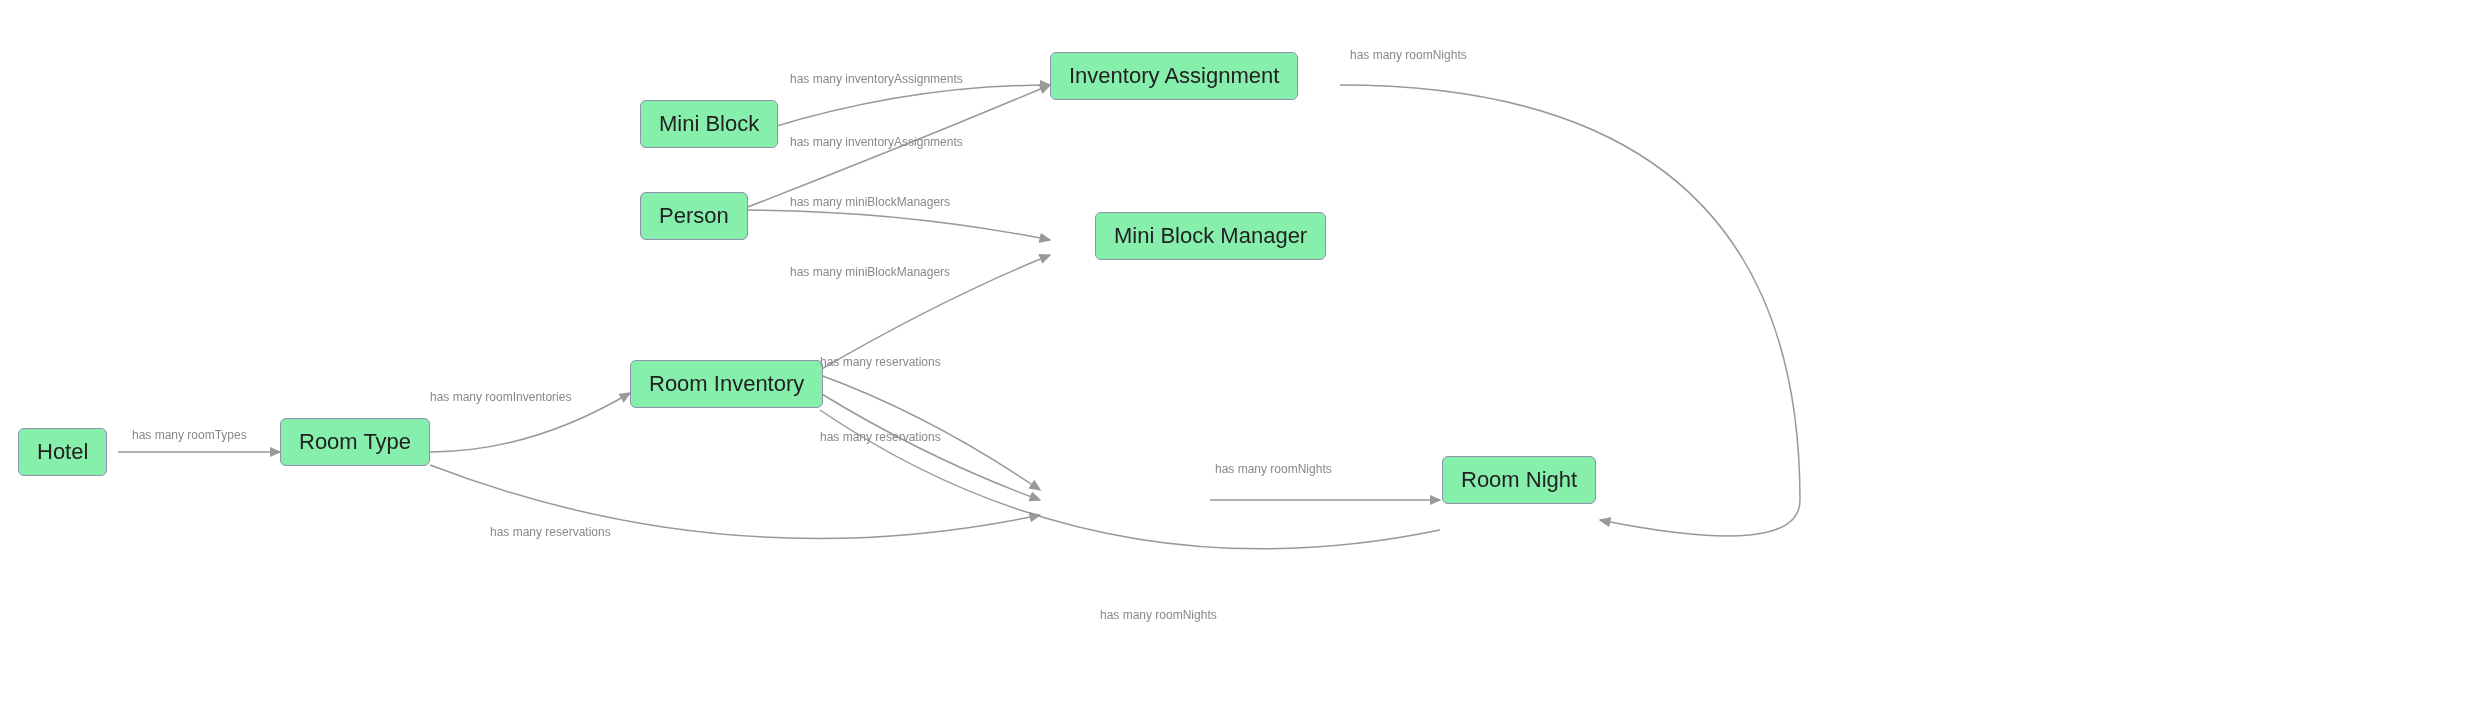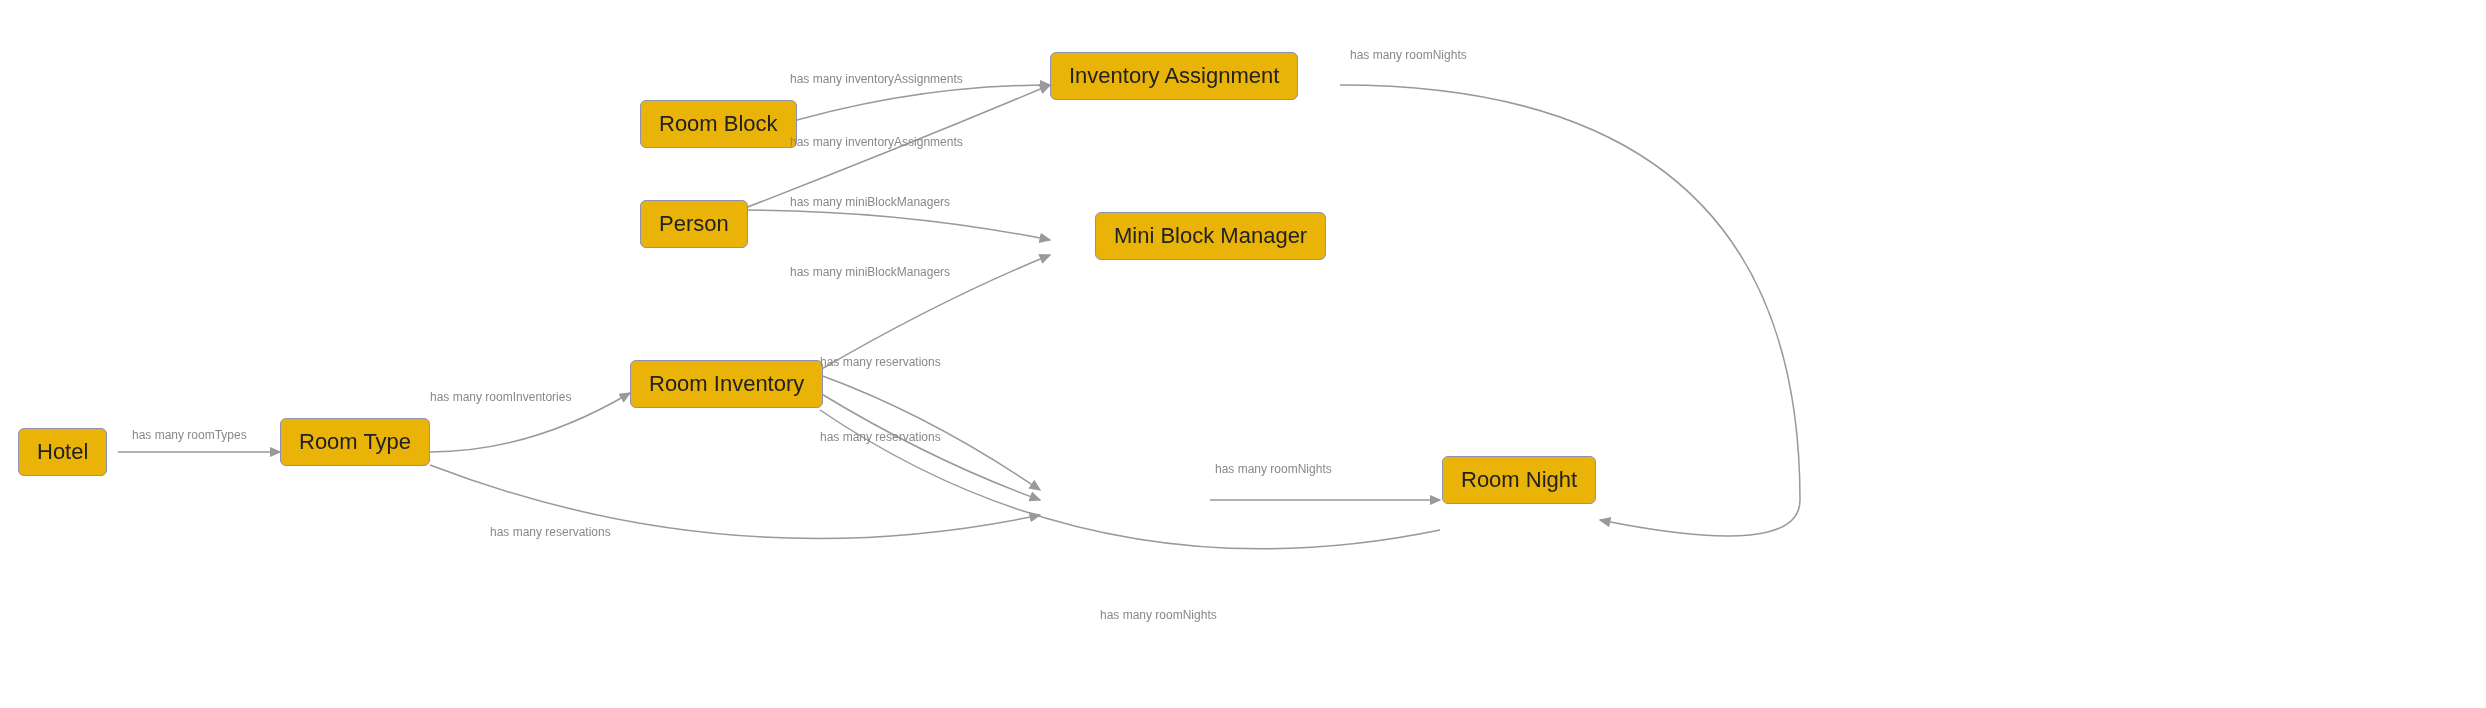--- a/index.html
+++ b/index.html
@@ -18,21 +18,21 @@
     }
     svg.connections {
       position: absolute;
       top: 0; left: 0;
       width: 2486px;
       height: 708px;
       pointer-events: none;
     }
     .node {
       position: absolute;
-      background: #eab308;
+      background: #86efac;
       border: 1.5px solid #9090b0;
       border-radius: 6px;
       padding: 10px 18px;
       font-size: 22px;
       color: #222;
       white-space: nowrap;
       display: flex;
       align-items: center;
       justify-content: center;
     }
@@ -75,22 +75,22 @@
 
     <defs>
       <marker id="arrow" markerWidth="8" markerHeight="8" refX="7" refY="3.5" orient="auto">
         <path d="M 0 0 L 8 3.5 L 0 7 Z" fill="#999"></path>
       </marker>
     </defs>
   </svg>
 
   <div class="node" style="left:18px; top:428px;text-align:right;">Hotel</div>
   <div class="node" style="left:280px; top:418px;text-align:center;">Room Type</div>
-  <div class="node" style="left:640px; top:100px;">Room Block</div>
-  <div class="node" style="left:640px; top:200px;">Person</div>
+  <div class="node" style="left:640px; top:100px;">Mini Block</div>
+  <div class="node" style="left:640px; top:192px;">Person</div>
   <div class="node" style="left:630px; top:360px;">Room Inventory</div>
   <div class="node" style="left:1050px; top:52px;">Inventory Assignment</div>
   <div class="node" style="left:1095px; top:212px;">Mini Block Manager</div>
   <div class="node" style="left:1442px; top:456px;">Room Night</div>
 
   <div class="label" style="left:132px; top:428px;">has many roomTypes</div>
   <div class="label" style="left:430px; top:390px;">has many roomInventories</div>
   <div class="label" style="left:790px; top:72px;">has many inventoryAssignments</div>
   <div class="label" style="left:790px; top:135px;">has many inventoryAssignments</div>
   <div class="label" style="left:790px; top:195px;">has many miniBlockManagers</div>

